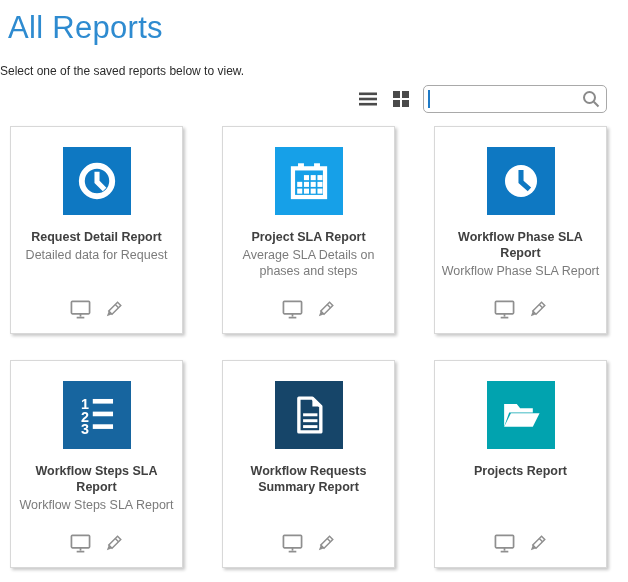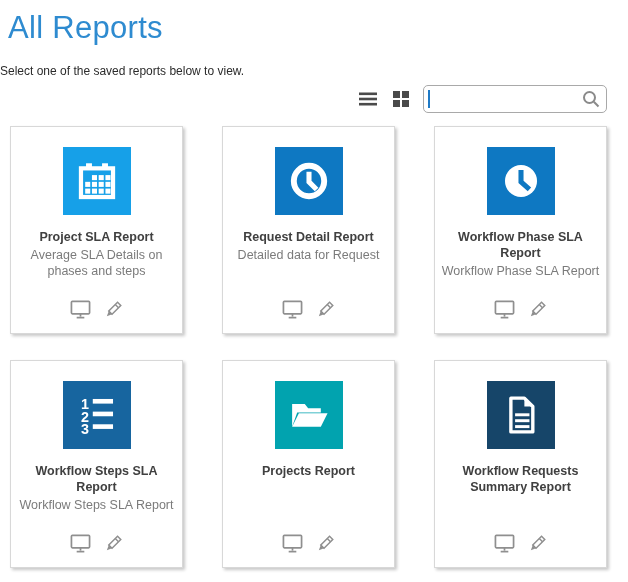--- a/index.html
+++ b/index.html
@@ -54,20 +54,49 @@
       <svg class="search-icon" width="20" height="20" viewBox="0 0 20 20">
         <circle cx="8.5" cy="8.5" r="5.5" fill="none" stroke="#8a8a8a" stroke-width="2"></circle>
         <line x1="12.8" y1="12.8" x2="17.5" y2="17.5" stroke="#8a8a8a" stroke-width="2"></line>
       </svg>
     </div>
   </div>
 
   <div class="grid">
 
     <div class="card">
+      <div class="tile" style="background-color: rgb(14, 120, 194);">
+        <svg width="54" height="54" viewBox="0 0 64 64">
+          <circle cx="32" cy="32" r="18" fill="none" stroke="#ffffff" stroke-width="7"></circle>
+          <polyline points="32,21 32,33 41,42" fill="none" stroke="#ffffff" stroke-width="6"></polyline>
+        </svg>
+      </div>
+      <div class="card-title">Request Detail Report</div>
+      <div class="card-sub">Detailed data for Request</div>
+      <div class="actions">
+        <span class="action-btn">
+          <svg width="23" height="21" viewBox="0 0 24 22">
+            <rect x="2.5" y="2.5" width="19" height="13" rx="1" fill="none" stroke="#8f8f8f" stroke-width="1.8"></rect>
+            <line x1="12" y1="15.5" x2="12" y2="18.5" stroke="#8f8f8f" stroke-width="1.8"></line>
+            <line x1="8" y1="19.5" x2="16" y2="19.5" stroke="#8f8f8f" stroke-width="1.8"></line>
+          </svg>
+        </span>
+        <span class="action-btn">
+          <svg width="22" height="22" viewBox="0 0 24 24">
+            <g transform="rotate(45 12 12)" fill="none" stroke="#8f8f8f" stroke-width="1.6">
+              <rect x="9.5" y="2.5" width="5" height="13.5"></rect>
+              <line x1="9.5" y1="6" x2="14.5" y2="6"></line>
+              <polygon points="9.5,16 14.5,16 12,21.5" fill="#8f8f8f" stroke="none"></polygon>
+            </g>
+          </svg>
+        </span>
+      </div>
+    </div>
+
+    <div class="card">
       <div class="tile" style="background-color: rgb(22, 160, 232);">
         <svg width="54" height="54" viewBox="0 0 64 64">
           <rect x="13" y="17" width="38" height="34" fill="none" stroke="#ffffff" stroke-width="5"></rect>
           <rect x="19" y="11" width="7" height="7" fill="#ffffff"></rect>
           <rect x="38" y="11" width="7" height="7" fill="#ffffff"></rect>
           <g fill="#ffffff">
             <rect x="26" y="25" width="6" height="6"></rect>
               <rect x="34" y="25" width="6" height="6"></rect>
               <rect x="42" y="25" width="6" height="6"></rect>
             <rect x="18" y="33" width="6" height="6"></rect>
@@ -97,49 +126,20 @@
               <rect x="9.5" y="2.5" width="5" height="13.5"></rect>
               <line x1="9.5" y1="6" x2="14.5" y2="6"></line>
               <polygon points="9.5,16 14.5,16 12,21.5" fill="#8f8f8f" stroke="none"></polygon>
             </g>
           </svg>
         </span>
       </div>
     </div>
 
     <div class="card">
-      <div class="tile" style="background-color: rgb(14, 120, 194);">
-        <svg width="54" height="54" viewBox="0 0 64 64">
-          <circle cx="32" cy="32" r="18" fill="none" stroke="#ffffff" stroke-width="7"></circle>
-          <polyline points="32,21 32,33 41,42" fill="none" stroke="#ffffff" stroke-width="6"></polyline>
-        </svg>
-      </div>
-      <div class="card-title">Request Detail Report</div>
-      <div class="card-sub">Detailed data for Request</div>
-      <div class="actions">
-        <span class="action-btn">
-          <svg width="23" height="21" viewBox="0 0 24 22">
-            <rect x="2.5" y="2.5" width="19" height="13" rx="1" fill="none" stroke="#8f8f8f" stroke-width="1.8"></rect>
-            <line x1="12" y1="15.5" x2="12" y2="18.5" stroke="#8f8f8f" stroke-width="1.8"></line>
-            <line x1="8" y1="19.5" x2="16" y2="19.5" stroke="#8f8f8f" stroke-width="1.8"></line>
-          </svg>
-        </span>
-        <span class="action-btn">
-          <svg width="22" height="22" viewBox="0 0 24 24">
-            <g transform="rotate(45 12 12)" fill="none" stroke="#8f8f8f" stroke-width="1.6">
-              <rect x="9.5" y="2.5" width="5" height="13.5"></rect>
-              <line x1="9.5" y1="6" x2="14.5" y2="6"></line>
-              <polygon points="9.5,16 14.5,16 12,21.5" fill="#8f8f8f" stroke="none"></polygon>
-            </g>
-          </svg>
-        </span>
-      </div>
-    </div>
-
-    <div class="card">
       <div class="tile" style="background-color: rgb(14, 120, 194); color: rgb(14, 120, 194);">
         <svg width="54" height="54" viewBox="0 0 64 64">
           <circle cx="32" cy="32" r="19" fill="#ffffff"></circle>
           <polyline points="32,19 32,33 42,42" fill="none" stroke="currentColor" stroke-width="6"></polyline>
         </svg>
       </div>
       <div class="card-title w-narrow">Workflow Phase SLA Report</div>
       <div class="card-sub">Workflow Phase SLA Report</div>
       <div class="actions">
         <span class="action-btn">
@@ -171,49 +171,20 @@
           </g>
           <g fill="#ffffff">
             <rect x="27" y="13" width="24" height="5.5"></rect>
             <rect x="27" y="28" width="24" height="5.5"></rect>
             <rect x="27" y="43" width="24" height="5.5"></rect>
           </g>
         </svg>
       </div>
       <div class="card-title">Workflow Steps SLA Report</div>
       <div class="card-sub">Workflow Steps SLA Report</div>
-      <div class="actions">
-        <span class="action-btn">
-          <svg width="23" height="21" viewBox="0 0 24 22">
-            <rect x="2.5" y="2.5" width="19" height="13" rx="1" fill="none" stroke="#8f8f8f" stroke-width="1.8"></rect>
-            <line x1="12" y1="15.5" x2="12" y2="18.5" stroke="#8f8f8f" stroke-width="1.8"></line>
-            <line x1="8" y1="19.5" x2="16" y2="19.5" stroke="#8f8f8f" stroke-width="1.8"></line>
-          </svg>
-        </span>
-        <span class="action-btn">
-          <svg width="22" height="22" viewBox="0 0 24 24">
-            <g transform="rotate(45 12 12)" fill="none" stroke="#8f8f8f" stroke-width="1.6">
-              <rect x="9.5" y="2.5" width="5" height="13.5"></rect>
-              <line x1="9.5" y1="6" x2="14.5" y2="6"></line>
-              <polygon points="9.5,16 14.5,16 12,21.5" fill="#8f8f8f" stroke="none"></polygon>
-            </g>
-          </svg>
-        </span>
-      </div>
-    </div>
-
-    <div class="card">
-      <div class="tile" style="background-color: rgb(1, 163, 175);">
-        <svg width="54" height="54" viewBox="0 0 64 64">
-          <path d="M12,46 L12,19 L27,19 L31,24 L46,24 L46,29 L18,29 Z" fill="#ffffff"></path>
-          <polygon points="12,46 20,30 54,30 46,46" fill="#ffffff"></polygon>
-        </svg>
-      </div>
-      <div class="card-title">Projects Report</div>
-      <div class="card-sub"></div>
       <div class="actions">
         <span class="action-btn">
           <svg width="23" height="21" viewBox="0 0 24 22">
             <rect x="2.5" y="2.5" width="19" height="13" rx="1" fill="none" stroke="#8f8f8f" stroke-width="1.8"></rect>
             <line x1="12" y1="15.5" x2="12" y2="18.5" stroke="#8f8f8f" stroke-width="1.8"></line>
             <line x1="8" y1="19.5" x2="16" y2="19.5" stroke="#8f8f8f" stroke-width="1.8"></line>
           </svg>
         </span>
         <span class="action-btn">
           <svg width="22" height="22" viewBox="0 0 24 24">
@@ -254,14 +225,43 @@
             <g transform="rotate(45 12 12)" fill="none" stroke="#8f8f8f" stroke-width="1.6">
               <rect x="9.5" y="2.5" width="5" height="13.5"></rect>
               <line x1="9.5" y1="6" x2="14.5" y2="6"></line>
               <polygon points="9.5,16 14.5,16 12,21.5" fill="#8f8f8f" stroke="none"></polygon>
             </g>
           </svg>
         </span>
       </div>
     </div>
 
+    <div class="card">
+      <div class="tile" style="background-color: rgb(1, 163, 175);">
+        <svg width="54" height="54" viewBox="0 0 64 64">
+          <path d="M12,46 L12,19 L27,19 L31,24 L46,24 L46,29 L18,29 Z" fill="#ffffff"></path>
+          <polygon points="12,46 20,30 54,30 46,46" fill="#ffffff"></polygon>
+        </svg>
+      </div>
+      <div class="card-title">Projects Report</div>
+      <div class="card-sub"></div>
+      <div class="actions">
+        <span class="action-btn">
+          <svg width="23" height="21" viewBox="0 0 24 22">
+            <rect x="2.5" y="2.5" width="19" height="13" rx="1" fill="none" stroke="#8f8f8f" stroke-width="1.8"></rect>
+            <line x1="12" y1="15.5" x2="12" y2="18.5" stroke="#8f8f8f" stroke-width="1.8"></line>
+            <line x1="8" y1="19.5" x2="16" y2="19.5" stroke="#8f8f8f" stroke-width="1.8"></line>
+          </svg>
+        </span>
+        <span class="action-btn">
+          <svg width="22" height="22" viewBox="0 0 24 24">
+            <g transform="rotate(45 12 12)" fill="none" stroke="#8f8f8f" stroke-width="1.6">
+              <rect x="9.5" y="2.5" width="5" height="13.5"></rect>
+              <line x1="9.5" y1="6" x2="14.5" y2="6"></line>
+              <polygon points="9.5,16 14.5,16 12,21.5" fill="#8f8f8f" stroke="none"></polygon>
+            </g>
+          </svg>
+        </span>
+      </div>
+    </div>
+
   </div>
 </div>
 
 </body></html>

